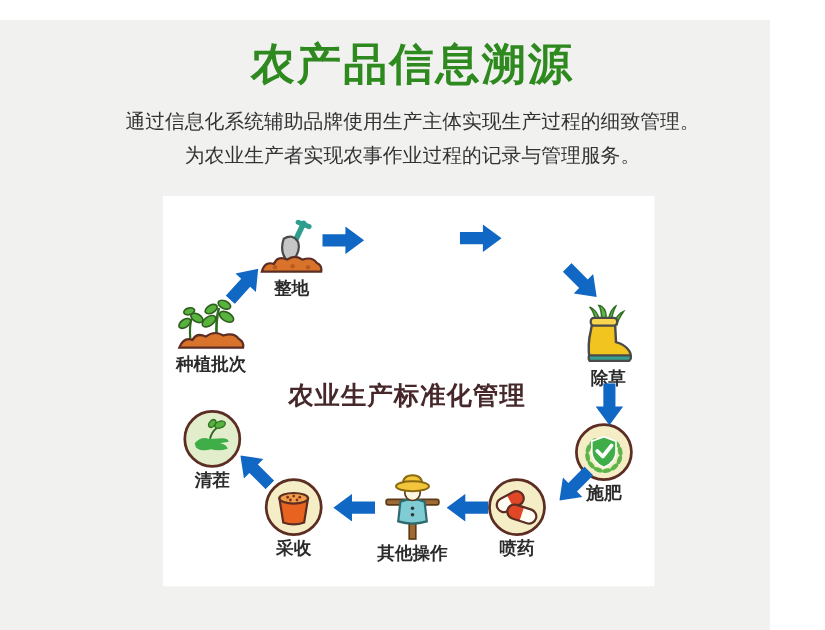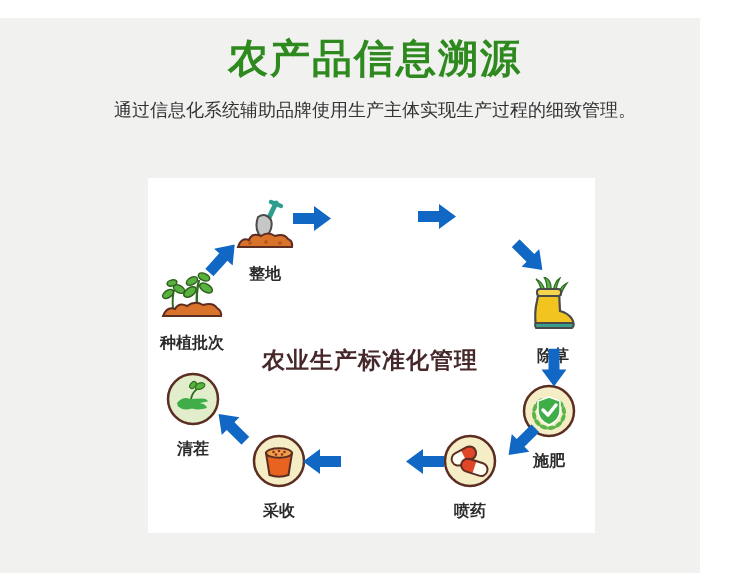--- a/index.html
+++ b/index.html
@@ -9,37 +9,38 @@
   .main-title { position:absolute; top:31px; left:0; width:750px; text-align:center;
                 font-size:40px; font-weight:bold; letter-spacing:2px; color:var(--title-green,#2e8a1e); }
   .subtitle { position:absolute; top:95px; left:0; width:750px; text-align:center;
               font-size:18px; line-height:31px; color:var(--subtitle-text,#333); }
   .panel { position:absolute; left:148px; top:178px; width:447px; height:355px;
            background:var(--panel-background,#fff); }
   .center-title { position:absolute; left:222px; top:182px; transform:translate(-50%,-50%);
                   font-size:23px; font-weight:bold; letter-spacing:1px; white-space:nowrap;
                   color:var(--center-title-maroon,#46282a); }
   .step { position:absolute; display:flex; flex-direction:column; align-items:center; transform:translateX(-50%); }
-  .step .label { margin-top:13px; font-size:16px; font-weight:bold; white-space:nowrap;
+  .step .label { margin-top:1px; font-size:16px; font-weight:bold; white-space:nowrap;
                  color:var(--label-text,#2b2b2b); }
   .step svg { display:block; }
   .arrow { position:absolute; width:38px; height:25px; }
   .arrow svg { display:block; width:38px; height:25px; }
   .arrow polygon { fill:var(--arrow-blue,#1168c4); }
 </style>
 </head>
 <body>
 
 <div class="page">
   <div class="top-strip"></div>
 
   <h1 class="main-title">农产品信息溯源</h1>
 
   <div class="subtitle">
     <div>通过信息化系统辅助品牌使用生产主体实现生产过程的细致管理。</div>
+    <div>为农业生产者实现农事作业过程的记录与管理服务。</div>
   </div>
 
   <div class="panel">
 
     <div class="center-title">农业生产标准化管理</div>
 
     <div class="step" style="left:44px; top:94px;justify-content:space-between;">
       <span>
         <svg width="66" height="48" viewBox="0 0 66 48">
           <path d="M38 34 Q37 20 40 8" stroke="#2e6b1f" stroke-width="2.4" fill="none"></path>
@@ -128,22 +129,37 @@
           <g transform="rotate(18 32 33)">
             <rect x="18" y="27" width="27" height="13" rx="6.5" fill="#fffdf4"></rect>
             <path d="M31.5 27 H24.5 A6.5 6.5 0 0 0 24.5 40 H31.5 Z" fill="#e04726"></path>
             <rect x="18" y="27" width="27" height="13" rx="6.5" fill="none" stroke="#5c2d22" stroke-width="2"></rect>
           </g>
         </svg>
       </span>
       <div class="label">喷药</div>
     </div>
 
-
-    <div class="step" style="left:131px; top:256px;justify-content:flex-end;">
+    <div class="step" style="left:227px; top:250px;">
+      <span>
+        <svg width="52" height="64" viewBox="0 0 52 64">
+          <rect x="23" y="44" width="6" height="18" fill="#a06a35" stroke="#5c3a14" stroke-width="1.5"></rect>
+          <rect x="2" y="26" width="48" height="5" rx="2" fill="#a06a35" stroke="#5c3a14" stroke-width="1.5"></rect>
+          <path d="M15 28 Q26 24 37 28 L39 46 Q26 50 13 46 Z" fill="#7fccd4" stroke="#2e6b70" stroke-width="2"></path>
+          <circle cx="26" cy="34" r="1.6" fill="#333"></circle>
+          <circle cx="26" cy="40" r="1.6" fill="#333"></circle>
+          <circle cx="26" cy="20" r="7" fill="#fdf6e3" stroke="#5c3a14" stroke-width="1.5"></circle>
+          <path d="M17 13 Q17 4 26 4 Q35 4 35 13 Z" fill="#f2c53b" stroke="#8a6a10" stroke-width="1.8"></path>
+          <ellipse cx="26" cy="14" rx="15" ry="4.5" fill="#f2c53b" stroke="#8a6a10" stroke-width="1.8"></ellipse>
+        </svg>
+      </span>
+      <div class="label">其他操作</div>
+    </div>
+
+    <div class="step" style="left:119px; top:256px;justify-content:flex-end;">
       <span>
         <svg width="54" height="54" viewBox="0 0 54 54">
           <circle cx="27" cy="27" r="25" fill="#f4edc5" stroke="#5c2d22" stroke-width="2.5"></circle>
           <path d="M14 19 L40 19 L36.5 41 Q27 44.5 17.5 41 Z" fill="#e8631f" stroke="#5c2d22" stroke-width="2"></path>
           <ellipse cx="27" cy="19" rx="13" ry="4.8" fill="#f0a04a" stroke="#5c2d22" stroke-width="2"></ellipse>
           <g fill="#8a2f1d">
             <circle cx="21.5" cy="18" r="1.3"></circle>
               <circle cx="27" cy="17" r="1.3"></circle>
               <circle cx="32.5" cy="18" r="1.3"></circle>
             <circle cx="24" cy="20.5" r="1.3"></circle>

